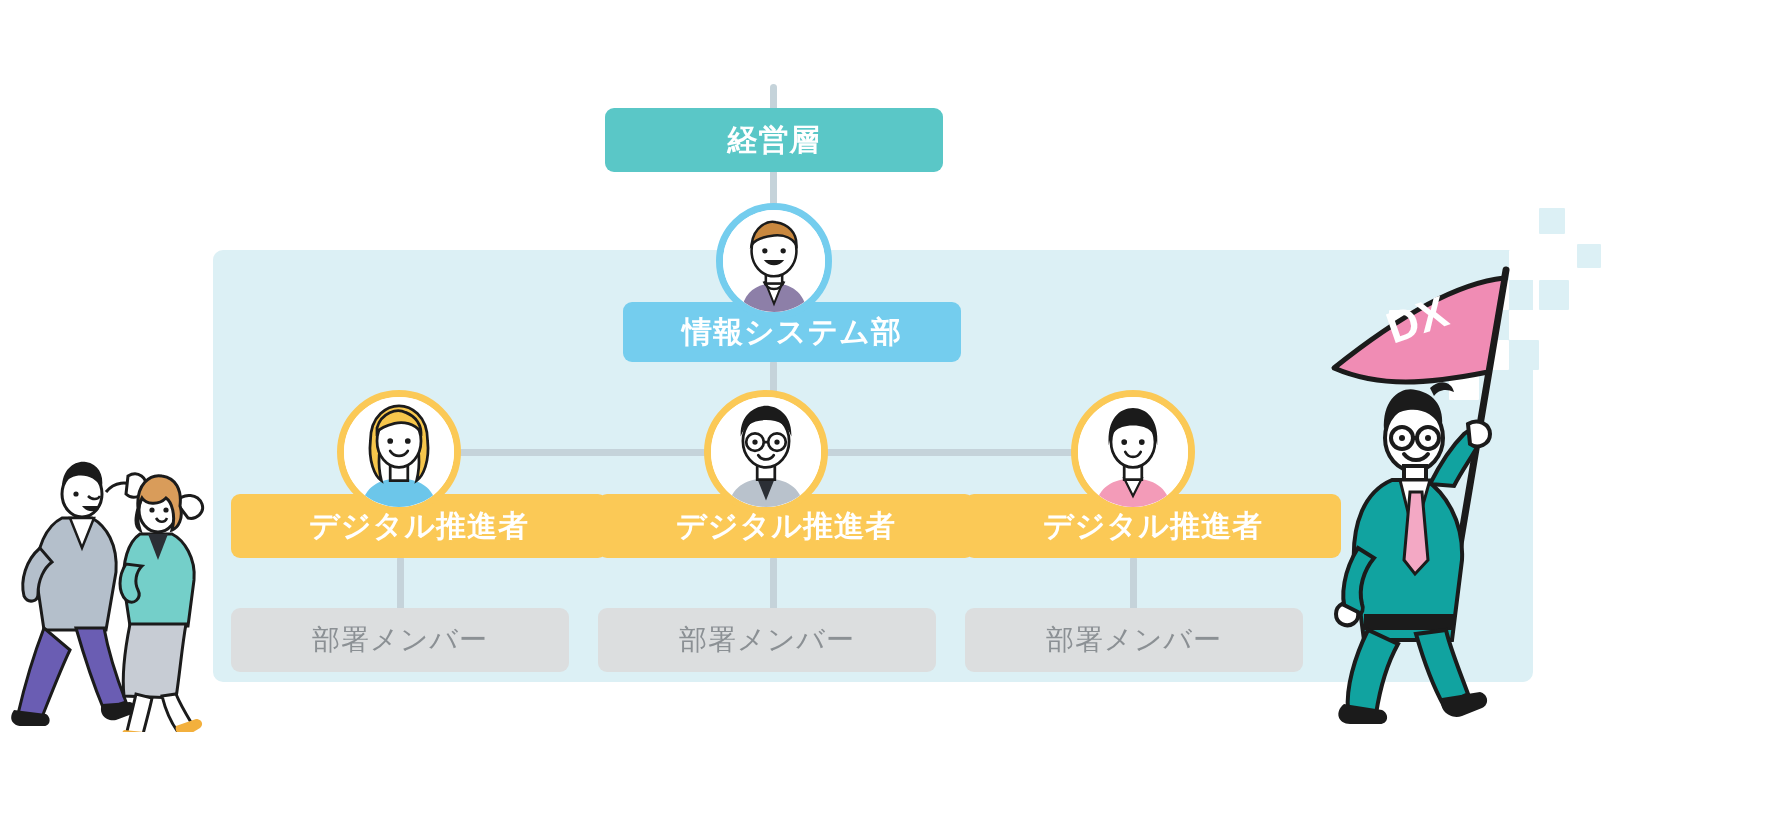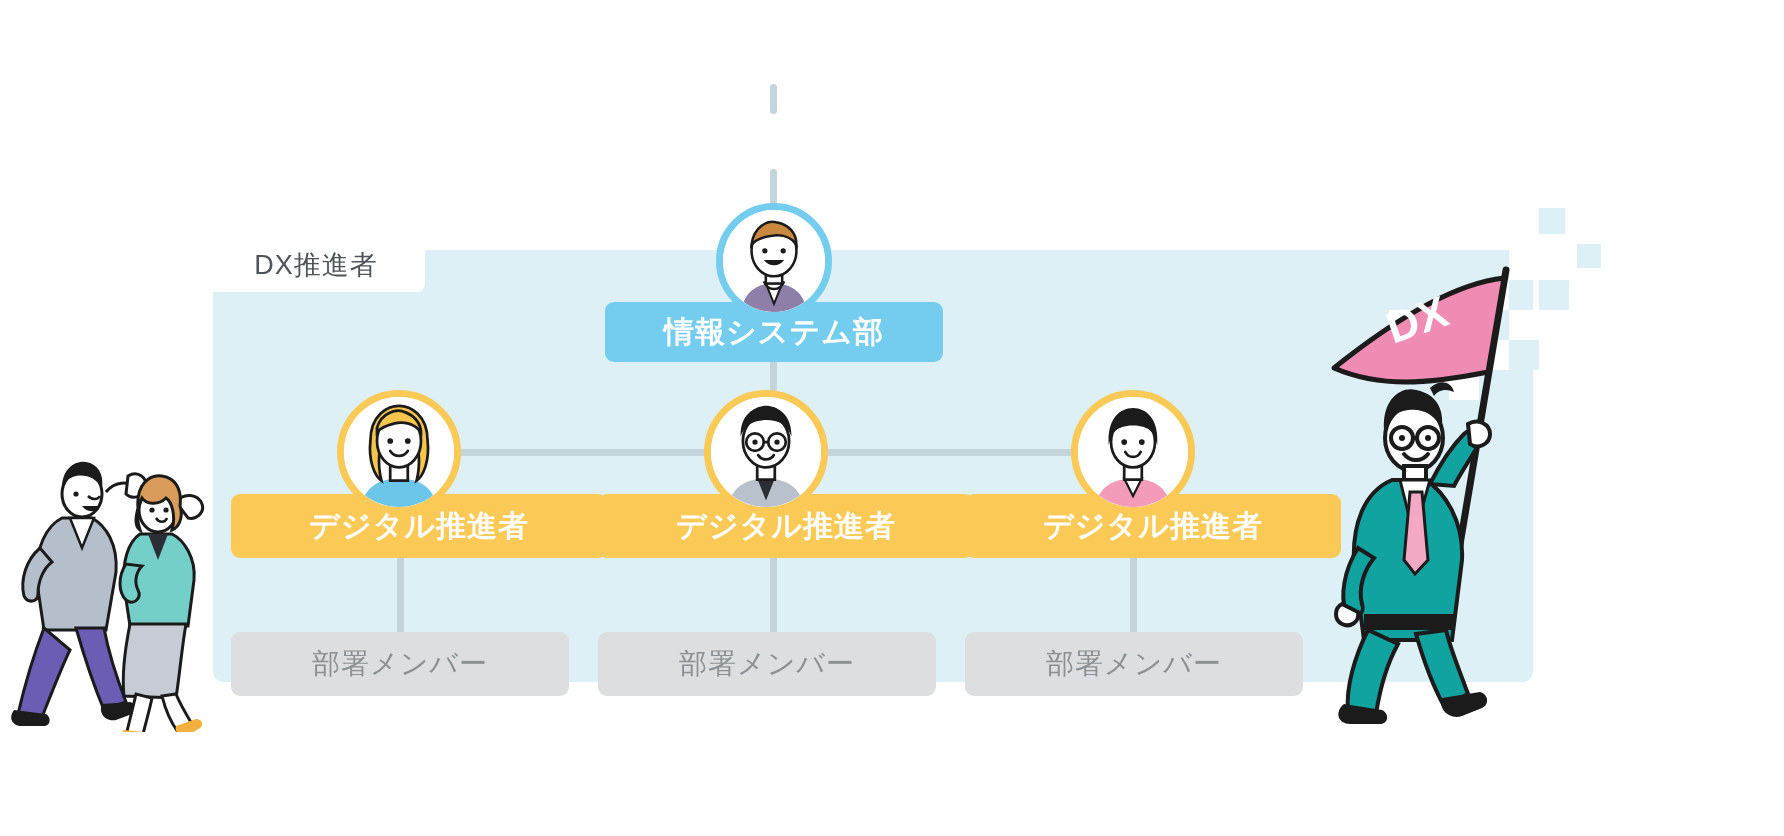--- a/index.html
+++ b/index.html
@@ -80,40 +80,40 @@
   }
   .box-exec {
     left: 605px; top: 108px;
     width: 338px; height: 64px;
     background: #5ac7c7;
     color: #ffffff;
     font-size: 30px;
     font-weight: bold;
   }
   .box-is {
-    left: 605px; top: 302px;
+    left: 623px; top: 302px;
     width: 338px; height: 60px;
     background: #74cdee;
     color: #ffffff;
     font-size: 30px;
     font-weight: bold;
   }
   .box-dp {
     top: 494px;
     width: 376px; height: 64px;
     background: #fbc956;
     color: #ffffff;
     font-size: 30px;
     font-weight: bold;
   }
   .box-dp.c1 { left: 231px; }
   .box-dp.c2 { left: 598px; }
   .box-dp.c3 { left: 965px; }
   .box-mem {
-    top: 632px;
+    top: 608px;
     width: 338px; height: 64px;
     background: #dcdedf;
     color: #8b9094;
     font-size: 28px;
     font-weight: normal;
   }
   .box-mem.c1 { left: 231px; }
   .box-mem.c2 { left: 598px; }
   .box-mem.c3 { left: 965px; }
 
@@ -192,31 +192,31 @@
 
     <div class="vline" style="left:397px; top:556px; height:98px;"></div>
     <div class="vline" style="left:770px; top:556px; height:98px;"></div>
     <div class="vline" style="left:1130px;top:556px; height:98px;"></div>
 
     <div class="node-dot" style="left:387px;  top:641px;"></div>
     <div class="node-dot" style="left:760px;  top:641px;"></div>
     <div class="node-dot" style="left:1120px; top:641px;"></div>
   </div>
 
+  <div class="box box-exec">経営層</div>
   <div class="box box-is">情報システム部</div>
 
   <div class="box box-dp c1">デジタル推進者</div>
   <div class="box box-dp c2">デジタル推進者</div>
   <div class="box box-dp c3">デジタル推進者</div>
 
   <div class="box box-mem c1">部署メンバー</div>
   <div class="box box-mem c2">部署メンバー</div>
   <div class="box box-mem c3">部署メンバー</div>
 
-  <div class="chip">DX推進者</div>
 
   <div class="avatar blue av-is">
     <svg viewBox="0 0 100 100">
       <rect x="0" y="0" width="100" height="100" fill="#ffffff"></rect>
 
       <path d="M18 100 C20 80 34 72 50 72 C66 72 80 80 82 100 Z" fill="#8d7fa8"></path>
       <path d="M42 72 L50 92 L58 72 Z" fill="#ffffff" stroke="#1b1b1b" stroke-width="2"></path>
       <path d="M40 70 C44 80 56 80 60 70" fill="none" stroke="#1b1b1b" stroke-width="2.5"></path>
 
       <path d="M42 60 h16 v12 h-16 Z" fill="#ffffff" stroke="#1b1b1b" stroke-width="2.5"></path>

